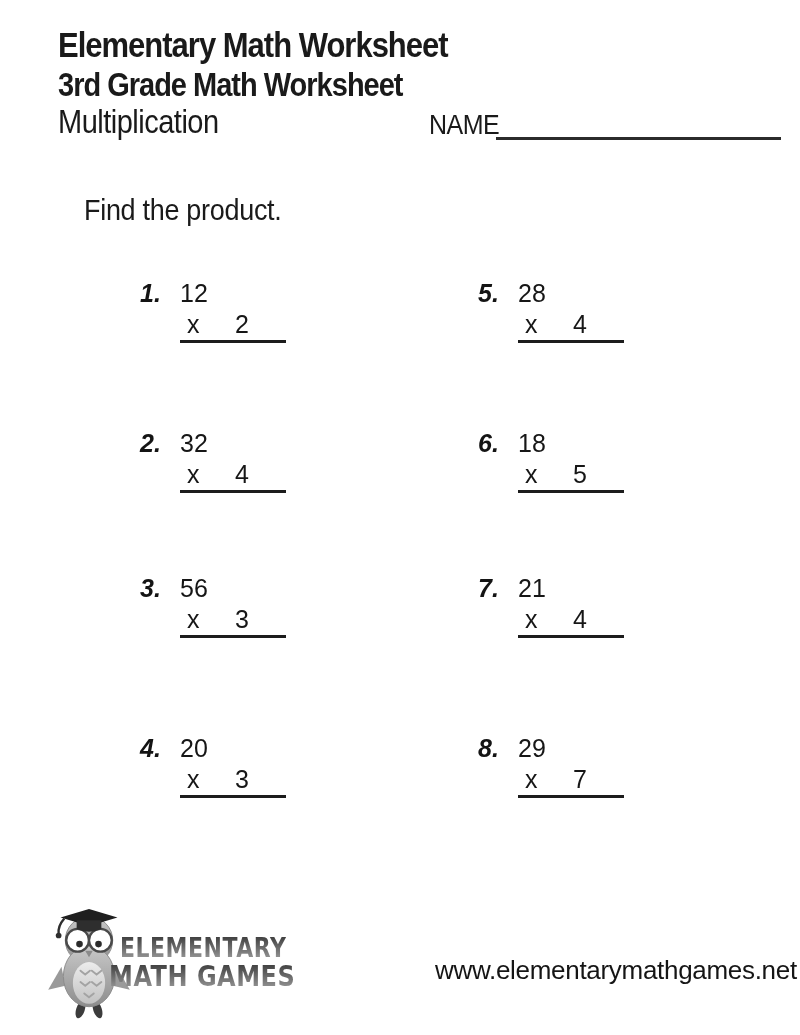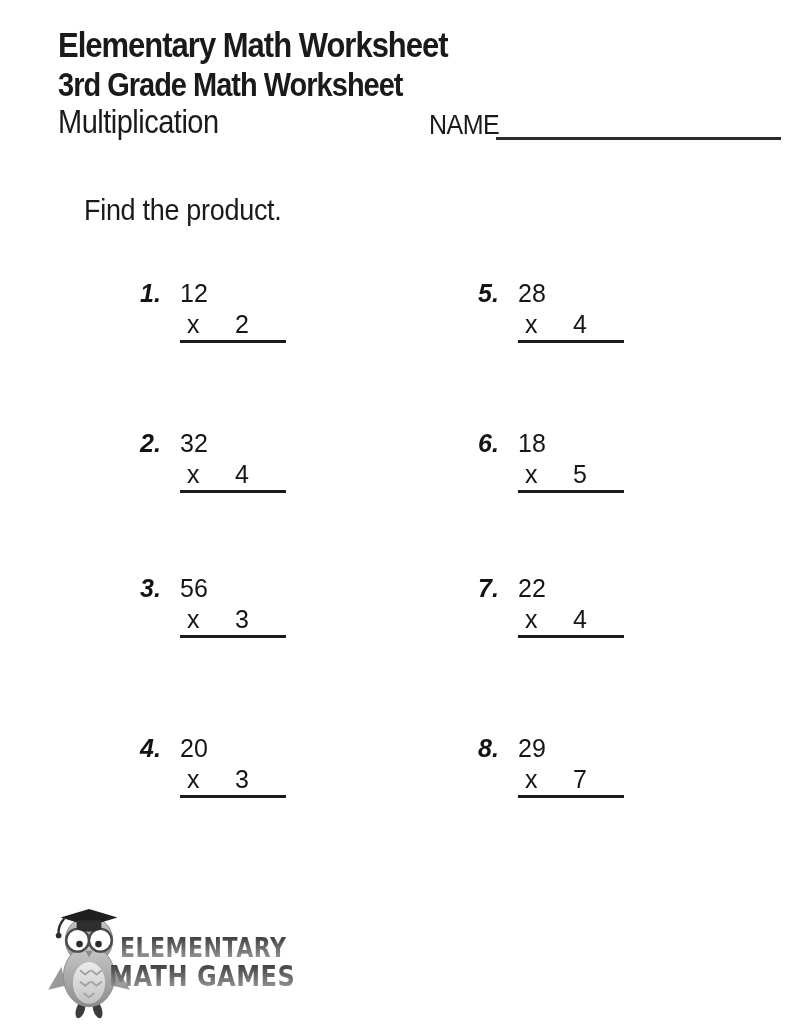--- a/index.html
+++ b/index.html
@@ -189,21 +189,21 @@
       <div class="bottom-row">
         <span>x</span>
         <span>5</span>
       </div>
     </div>
   </div>
 
   <div class="problem col-r row-3">
     <span class="pnum">7.</span>
     <div class="work">
-      <div class="top-operand">22</div>
+      <div class="top-operand">21</div>
       <div class="bottom-row">
         <span>x</span>
         <span>4</span>
       </div>
     </div>
   </div>
 
   <div class="problem col-r row-4">
     <span class="pnum">8.</span>
     <div class="work">
@@ -254,14 +254,15 @@
 
     <path d="M45 1 L75 10 L45 19 L15 10 Z" fill="#1f1f1f"></path>
     <path d="M32 13 L58 13 L58 22 Q45 28 32 22 Z" fill="#2e2e2e"></path>
     <path d="M19 11 Q12 19 13 27" stroke="#2e2e2e" stroke-width="2.5" fill="none"></path>
     <circle cx="13" cy="29" r="3" fill="#2e2e2e"></circle>
   </svg>
 
   <div class="abs logo-line logo-line-1">ELEMENTARY</div>
   <div class="abs logo-line logo-line-2">MATH GAMES</div>
 
+  <div class="abs site-url">www.elementarymathgames.net</div>
 
 </div>
 
 </body></html>

